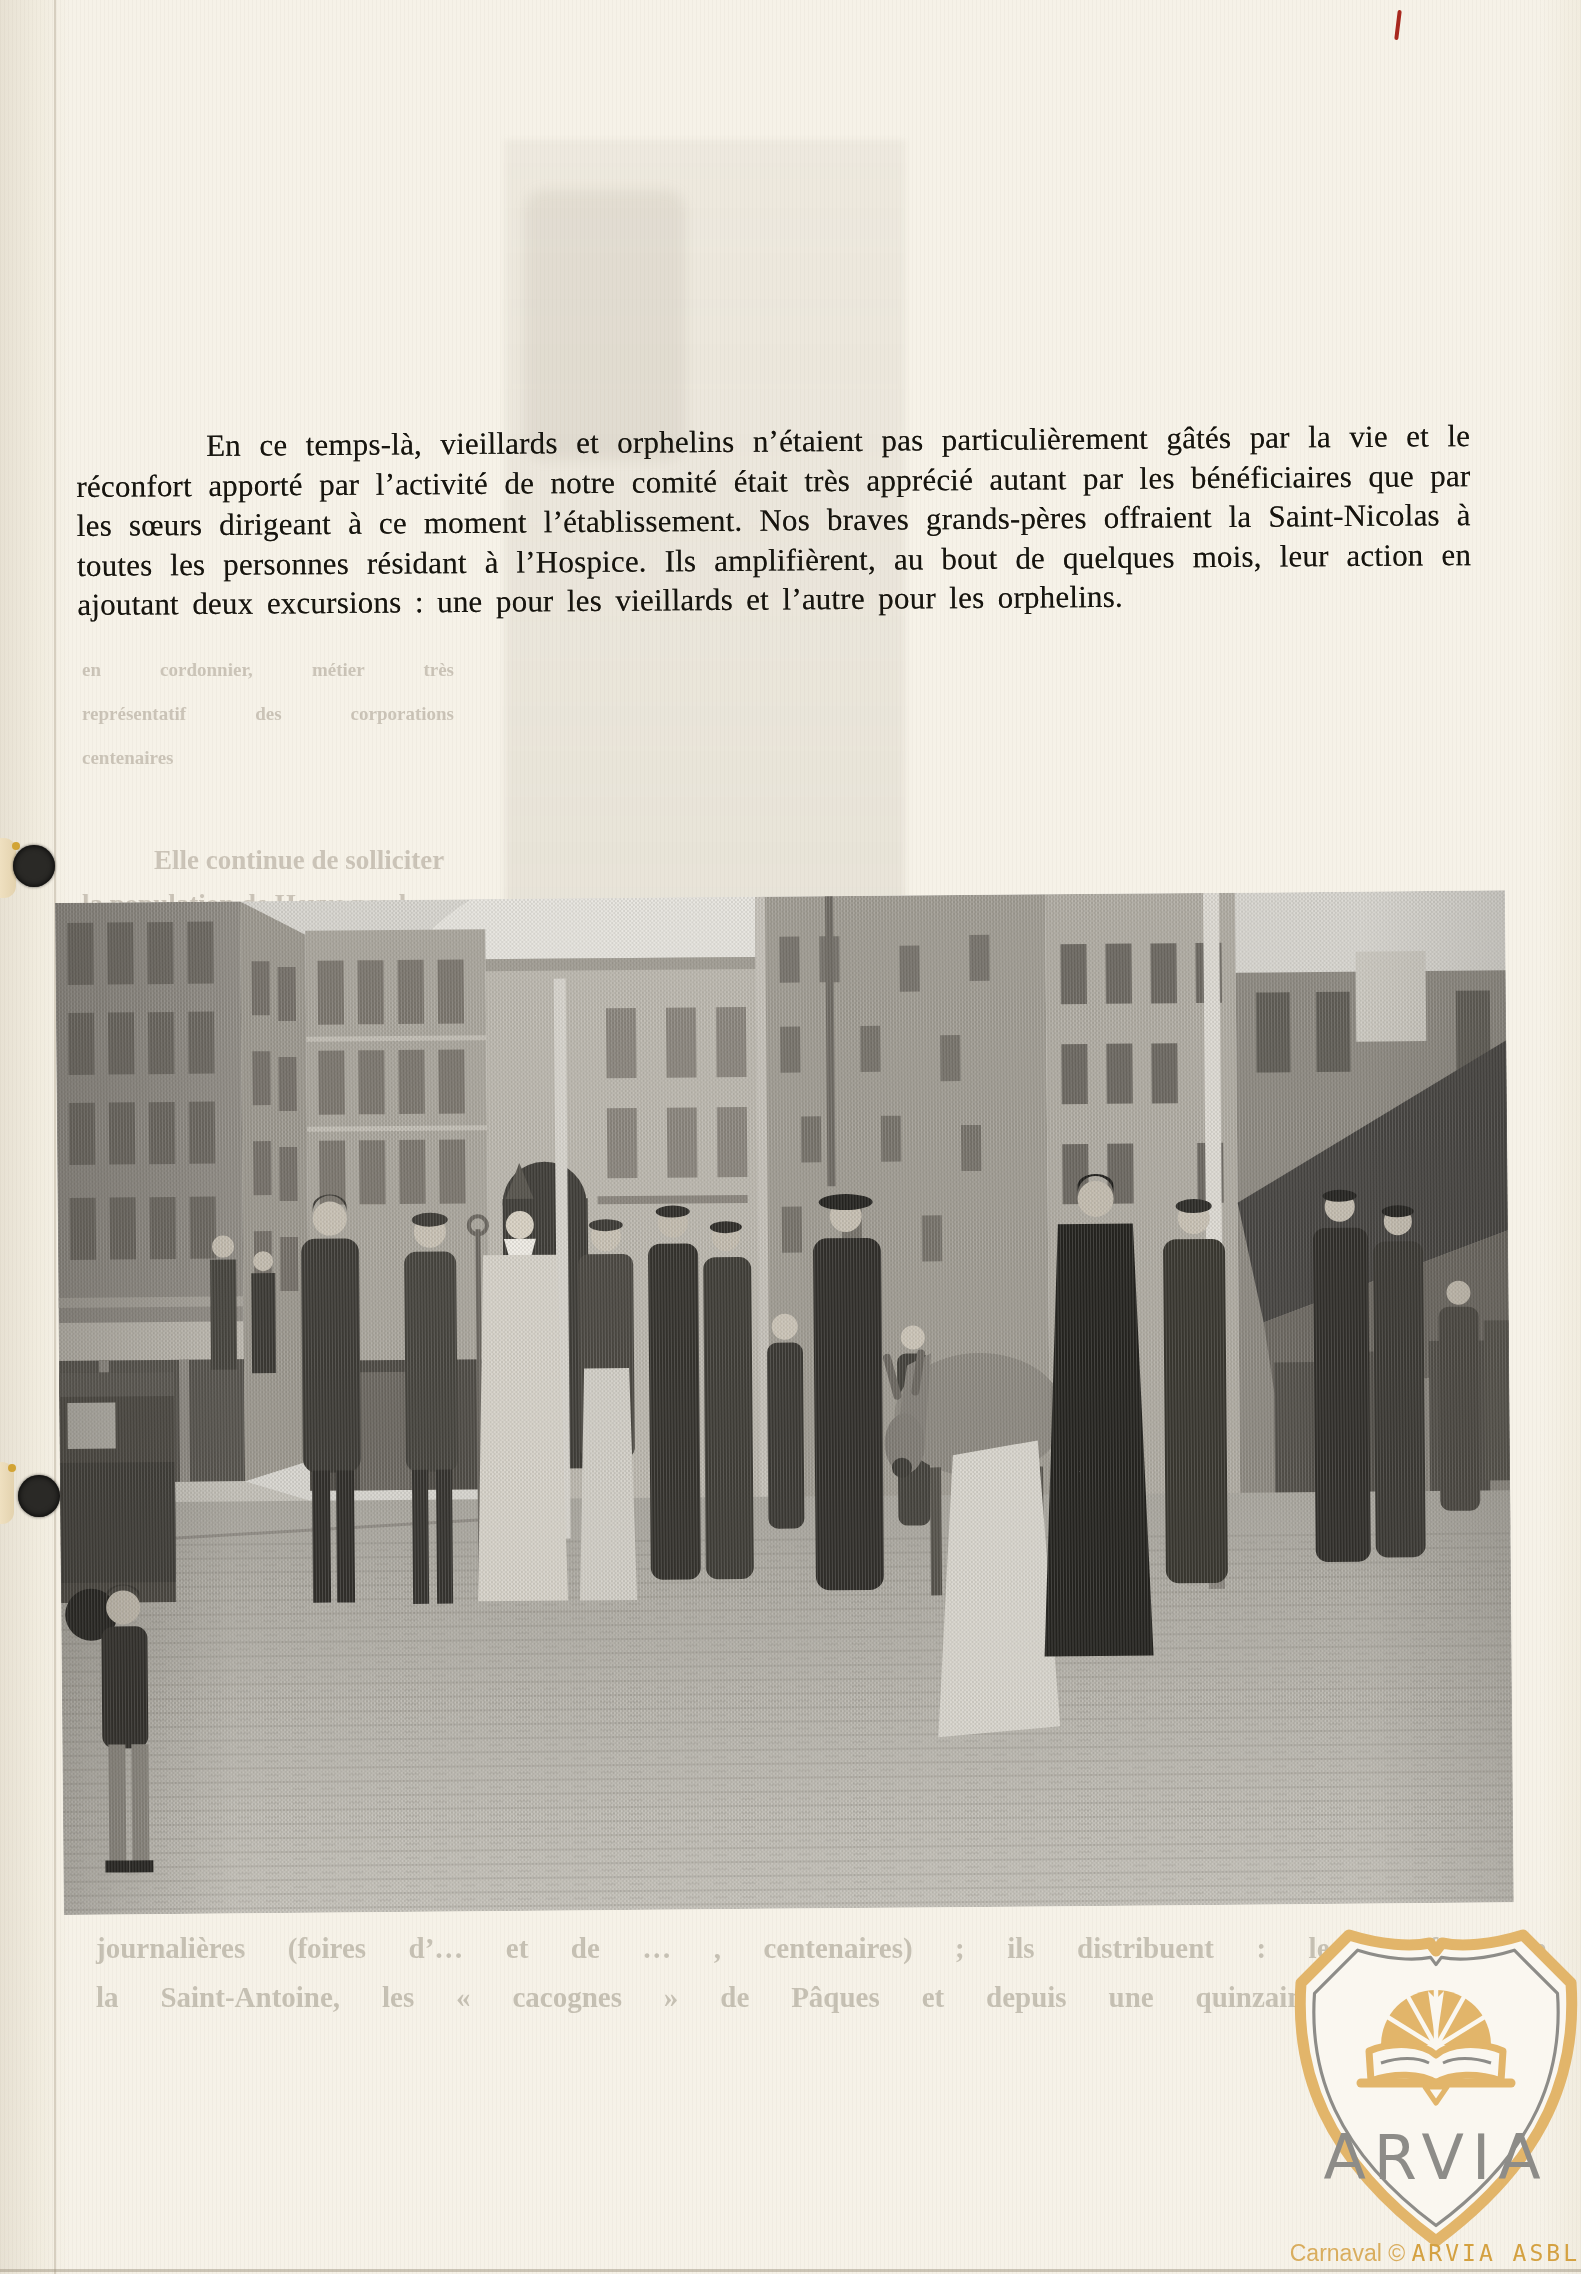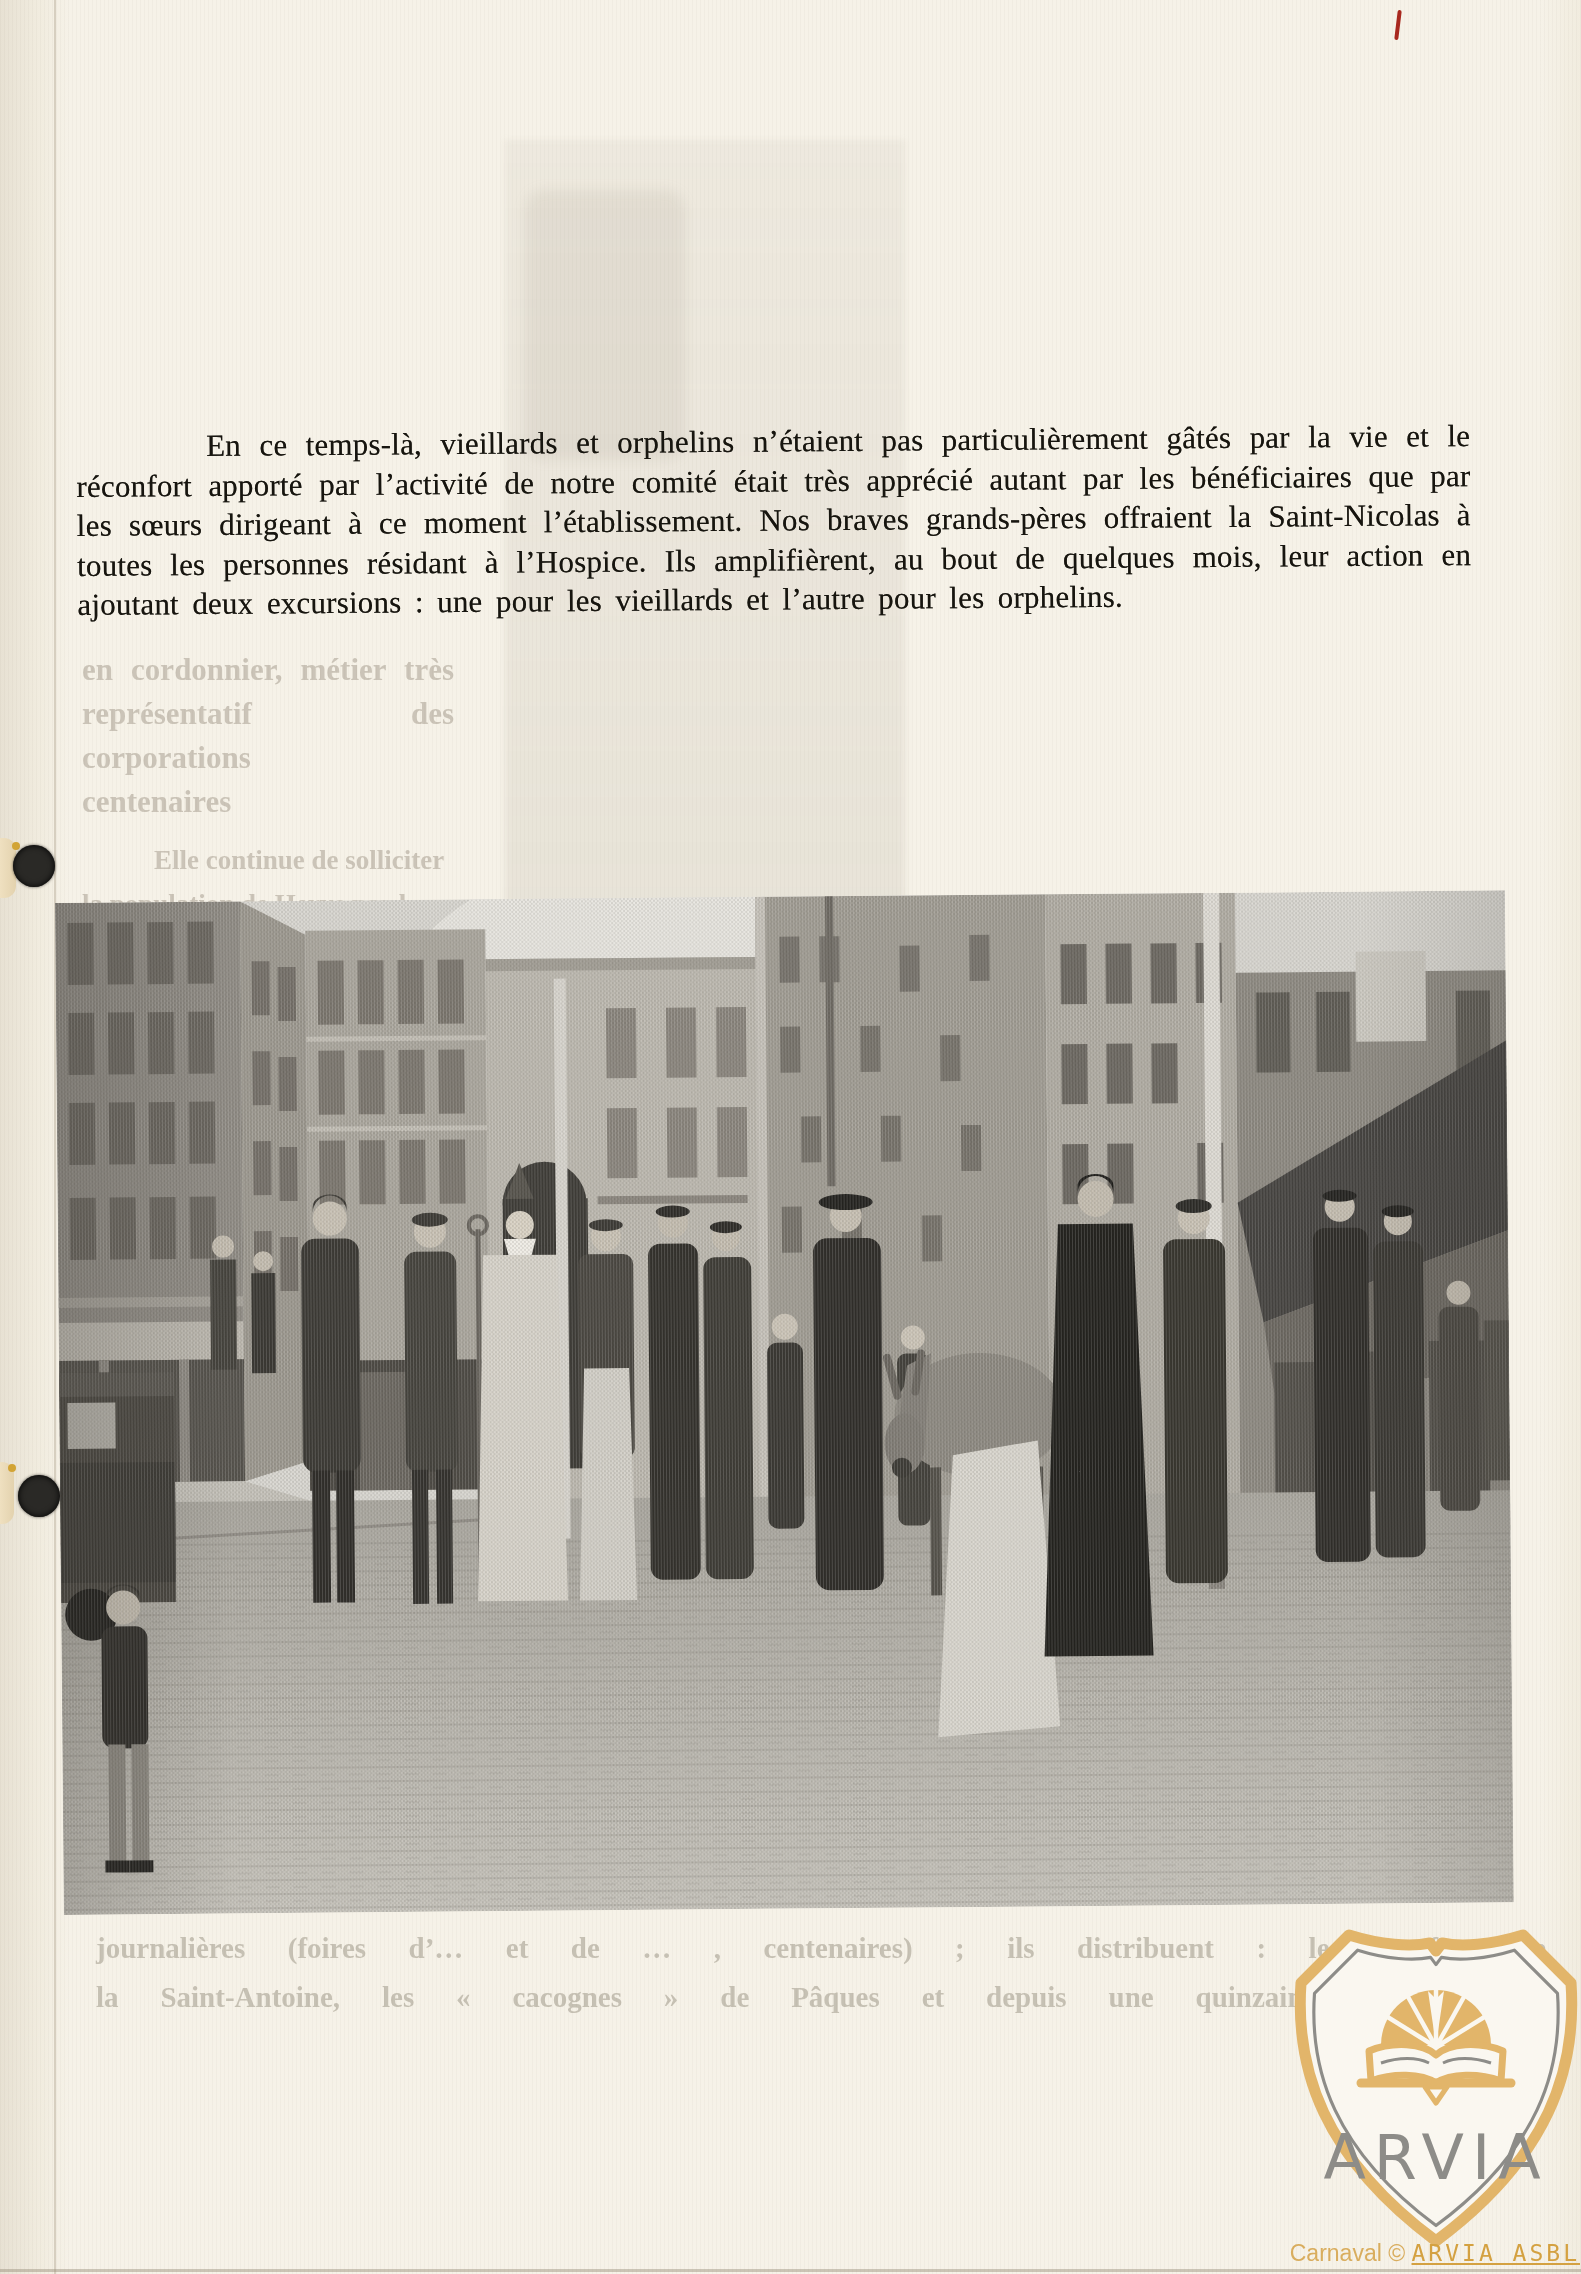--- a/index.html
+++ b/index.html
@@ -15,21 +15,21 @@
   .bottom-line{position:absolute;left:0;top:2269px;width:1581px;height:3px;background:rgba(150,140,120,0.45);}
 
   
   .ghost-rect{position:absolute;left:505px;top:140px;width:400px;height:770px;
     background:linear-gradient(180deg,rgba(168,160,144,0.10),rgba(168,160,144,0.17));
     filter:blur(3px);}
   .ghost-blob{position:absolute;left:525px;top:190px;width:160px;height:270px;
     background:rgba(150,142,125,0.12);filter:blur(6px);border-radius:20px;}
   .ghost-text{position:absolute;color:rgba(122,112,94,0.35);font-weight:bold;
     filter:blur(0.5px);font-family:"Liberation Serif",serif;}
-  .ghost-upper{left:82px;top:648px;width:372px;font-size:31px;line-height:44px;}
+  .ghost-upper{left:82px;top:648px;width:372px;font-size:19px;line-height:44px;}
   .ghost-mid{left:82px;top:838px;width:390px;font-size:27px;line-height:44px;}
   .ghost-lower{left:96px;top:1924px;width:1450px;font-size:29px;line-height:49px;color:rgba(122,112,94,0.38);}
   .g-just{text-align:justify;text-align-last:justify;}
   .g-indent{margin-left:72px;}
 
   
   .paragraph{
     position:absolute;left:76px;top:396px;width:1394px;
     font-size:31px;line-height:39.5px;color:#17150f;
     text-align:justify;text-indent:130px;word-spacing:5.5px;letter-spacing:0.2px;
@@ -55,21 +55,21 @@
   .hole1{left:13px;top:845px;}
   .hole2{left:18px;top:1475px;}
 
   .red-tick{position:absolute;left:1396px;top:10px;width:4px;height:30px;background:#a8281e;
     transform:rotate(7deg);border-radius:2px;z-index:5;}
 
   
   .logo{position:absolute;left:1289px;top:1917px;width:294px;height:332px;z-index:9;}
   .copyright{position:absolute;left:1260px;top:2240px;width:320px;z-index:9;text-align:right;
     font-size:23px;color:#d9ad5e;font-family:"Liberation Sans",sans-serif;white-space:nowrap;}
-  .copyright .owner{font-family:"DejaVu Sans Mono",monospace;color:#d4a141;letter-spacing:3px;text-decoration:underline;}
+  .copyright .owner{font-family:"DejaVu Sans Mono",monospace;color:#d4a141;letter-spacing:3px;}
 </style>
 </head>
 <body>
 
 <div class="edge-line"></div>
 <div class="bottom-line"></div>
 <div class="red-tick"></div>
 
 <div class="ghost-rect"></div>
 <div class="ghost-blob"></div>

